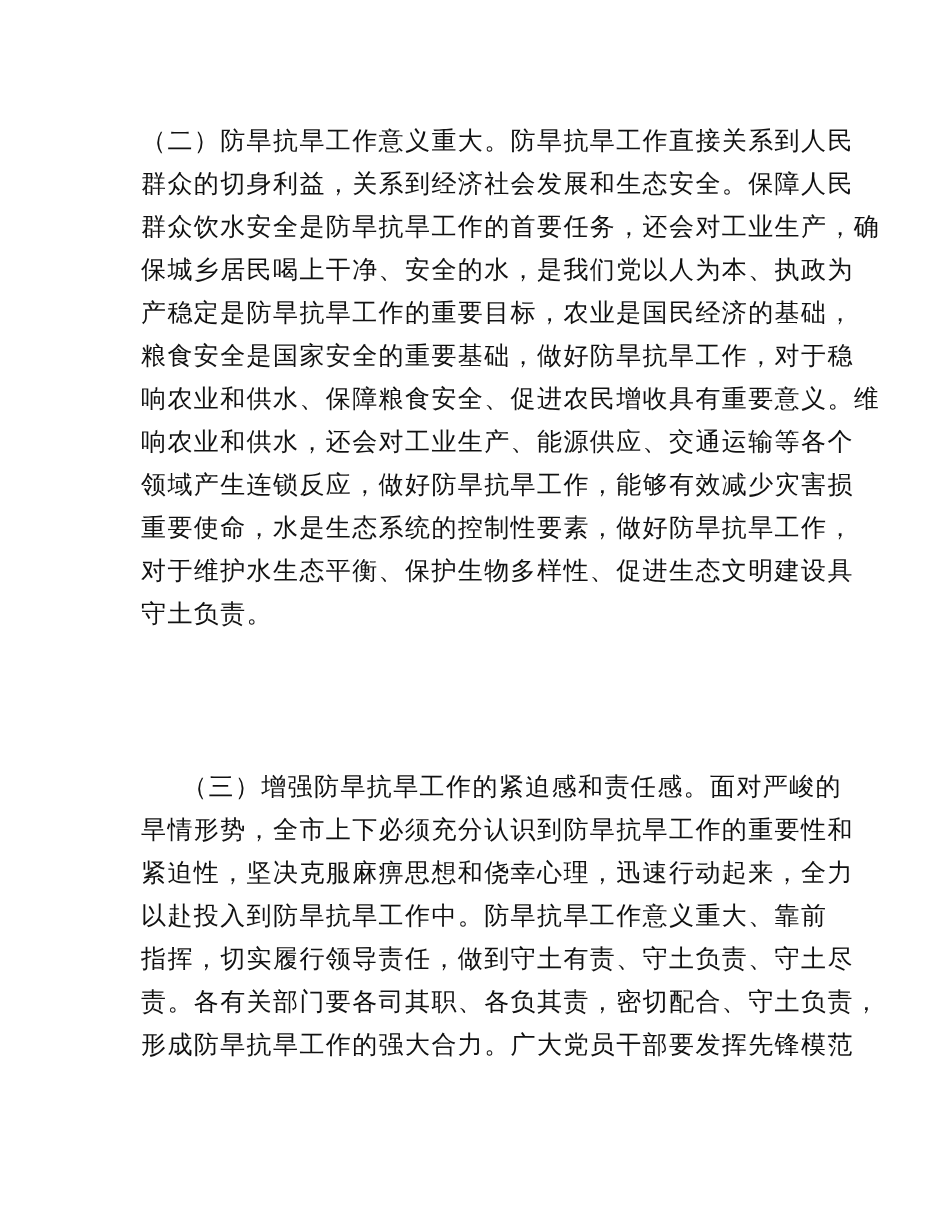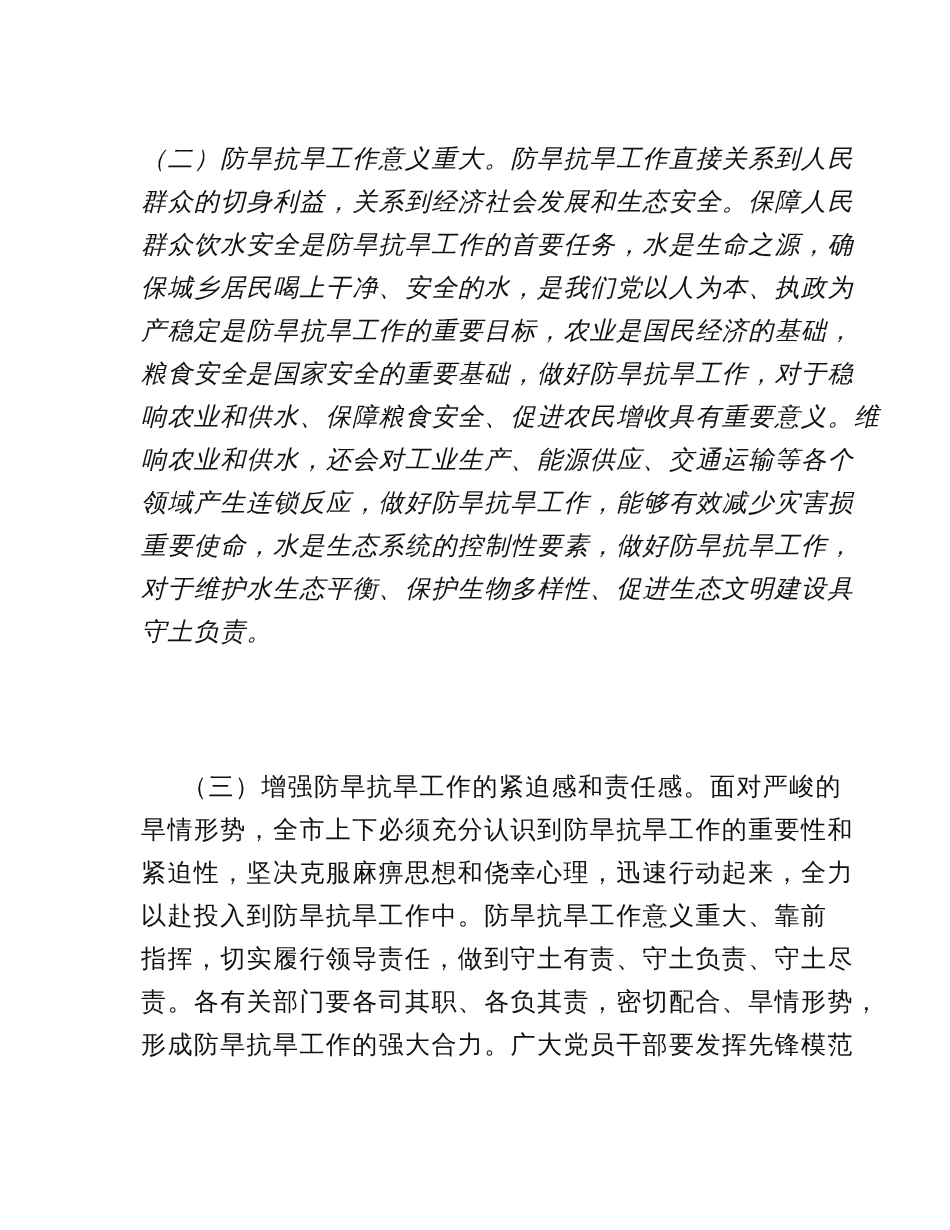--- a/index.html
+++ b/index.html
@@ -1,44 +1,44 @@
 <!DOCTYPE html>
 <html><head>
   <meta charset="utf-8">
   <style>
     html, body { margin: 0; padding: 0; background: #ffffff; }
     body { width: 950px; height: 1230px; position: relative; overflow: hidden;
            font-family: "DejaVu Sans", "Liberation Sans", sans-serif; color: #111111; }
     .page { position: absolute; left: 0; top: 0; width: 950px; height: 1230px; }
     .para { position: absolute; left: 141px; width: 690px; }
     .line { height: 43px; line-height: 43px; font-size: 25px; white-space: nowrap; letter-spacing: 1.4px; }
-    #p1 { top: 137px; font-style: italic; }
+    #p1 { top: 119px; }
     #p2 { top: 765px; }
   </style>
 </head>
 <body>
 
 <div class="page">
   <div class="para" id="p1">
     <div class="line">（二）防旱抗旱工作意义重大。防旱抗旱工作直接关系到人民</div>
     <div class="line">群众的切身利益，关系到经济社会发展和生态安全。保障人民</div>
-    <div class="line">群众饮水安全是防旱抗旱工作的首要任务，水是生命之源，确</div>
+    <div class="line">群众饮水安全是防旱抗旱工作的首要任务，还会对工业生产，确</div>
     <div class="line">保城乡居民喝上干净、安全的水，是我们党以人为本、执政为</div>
     <div class="line">产稳定是防旱抗旱工作的重要目标，农业是国民经济的基础，</div>
     <div class="line">粮食安全是国家安全的重要基础，做好防旱抗旱工作，对于稳</div>
     <div class="line">响农业和供水、保障粮食安全、促进农民增收具有重要意义。维</div>
     <div class="line">响农业和供水，还会对工业生产、能源供应、交通运输等各个</div>
     <div class="line">领域产生连锁反应，做好防旱抗旱工作，能够有效减少灾害损</div>
     <div class="line">重要使命，水是生态系统的控制性要素，做好防旱抗旱工作，</div>
     <div class="line">对于维护水生态平衡、保护生物多样性、促进生态文明建设具</div>
     <div class="line">守土负责。</div>
   </div>
 
   <div class="para" id="p2">
     <div class="line" style="padding-left:41px">（三）增强防旱抗旱工作的紧迫感和责任感。面对严峻的</div>
     <div class="line">旱情形势，全市上下必须充分认识到防旱抗旱工作的重要性和</div>
     <div class="line">紧迫性，坚决克服麻痹思想和侥幸心理，迅速行动起来，全力</div>
     <div class="line">以赴投入到防旱抗旱工作中。防旱抗旱工作意义重大、靠前</div>
     <div class="line">指挥，切实履行领导责任，做到守土有责、守土负责、守土尽</div>
-    <div class="line">责。各有关部门要各司其职、各负其责，密切配合、旱情形势，</div>
+    <div class="line">责。各有关部门要各司其职、各负其责，密切配合、守土负责，</div>
     <div class="line">形成防旱抗旱工作的强大合力。广大党员干部要发挥先锋模范</div>
   </div>
 </div>
 
 </body></html>

